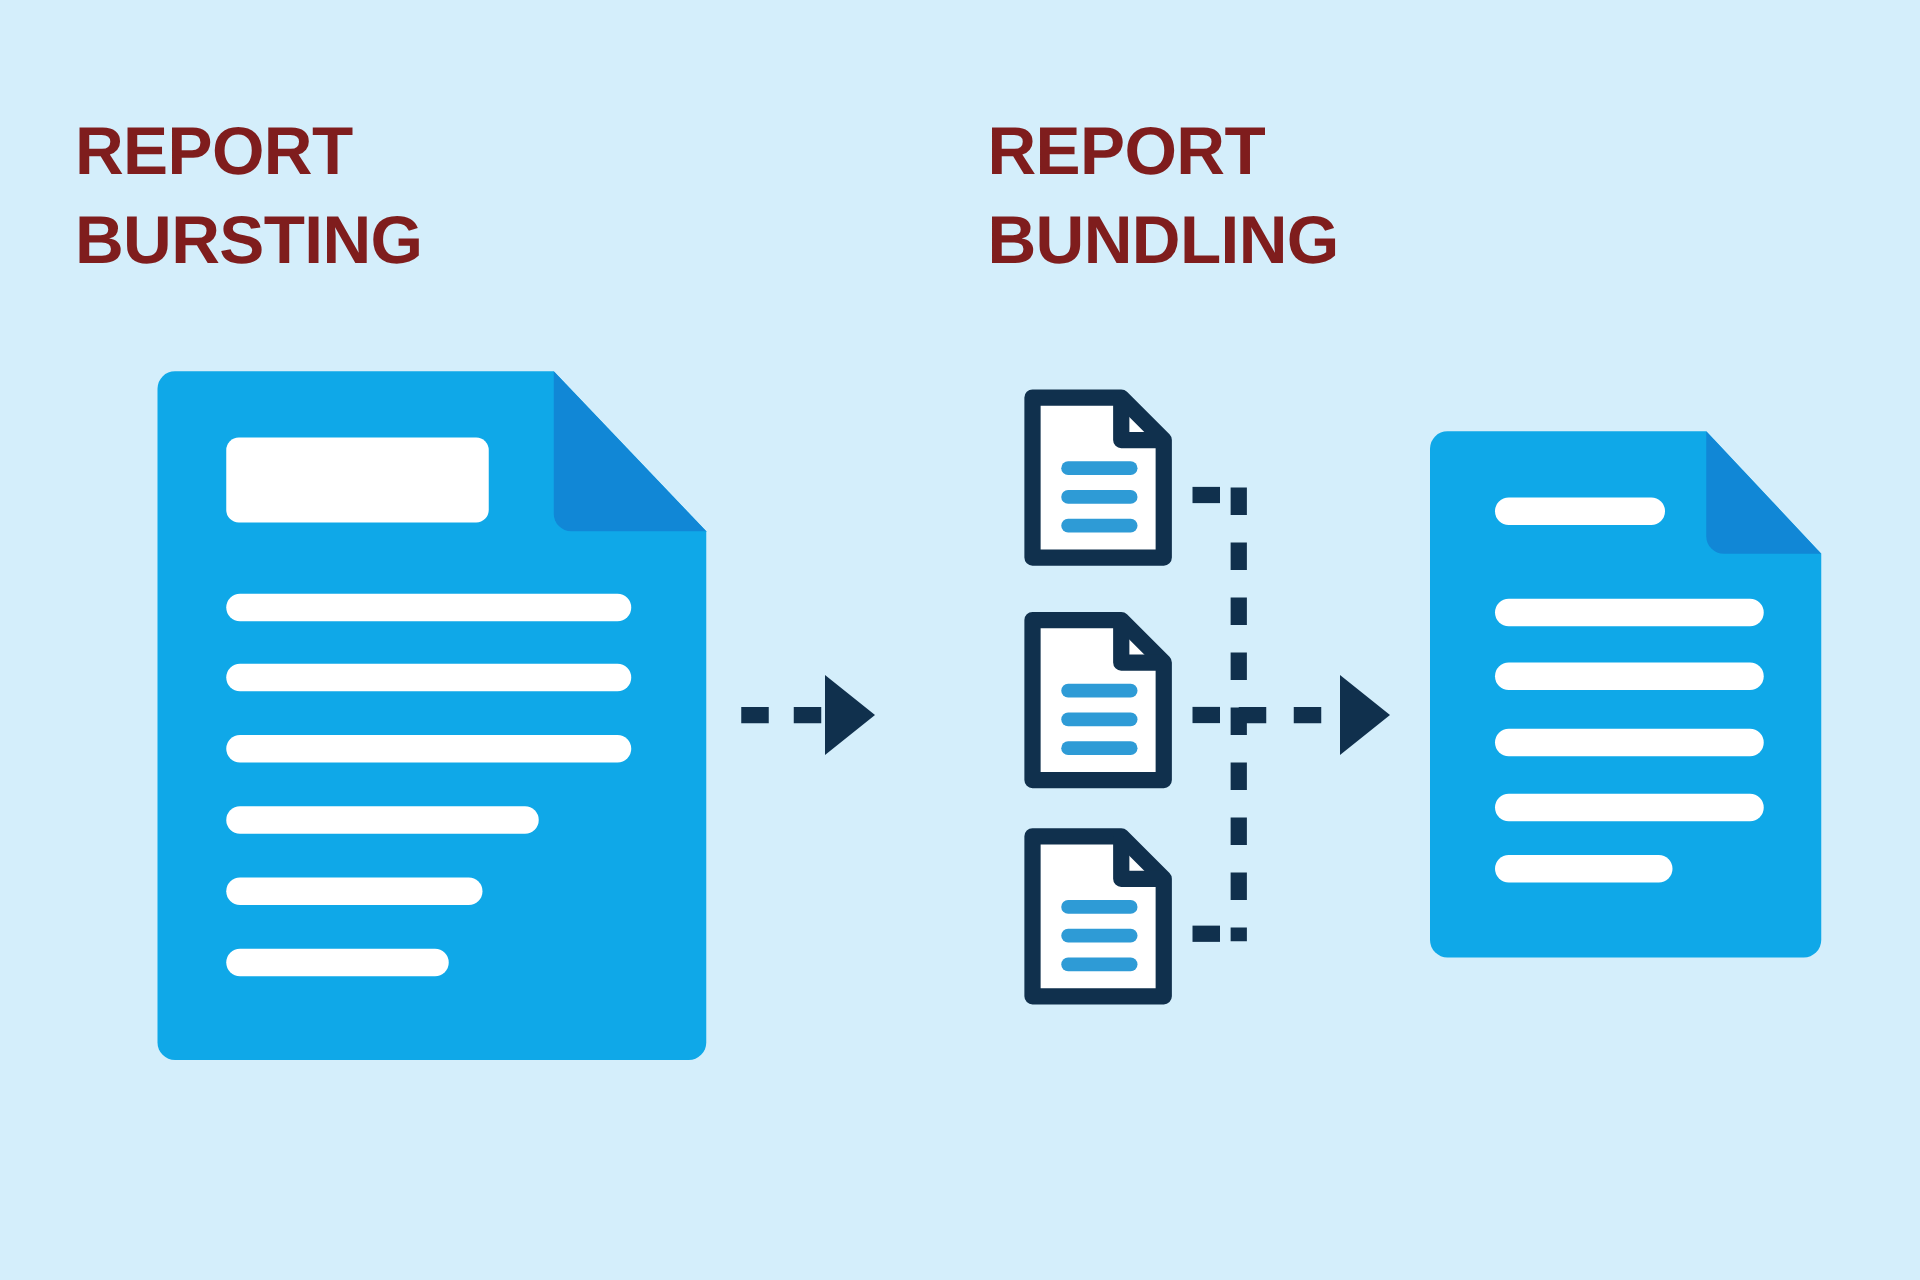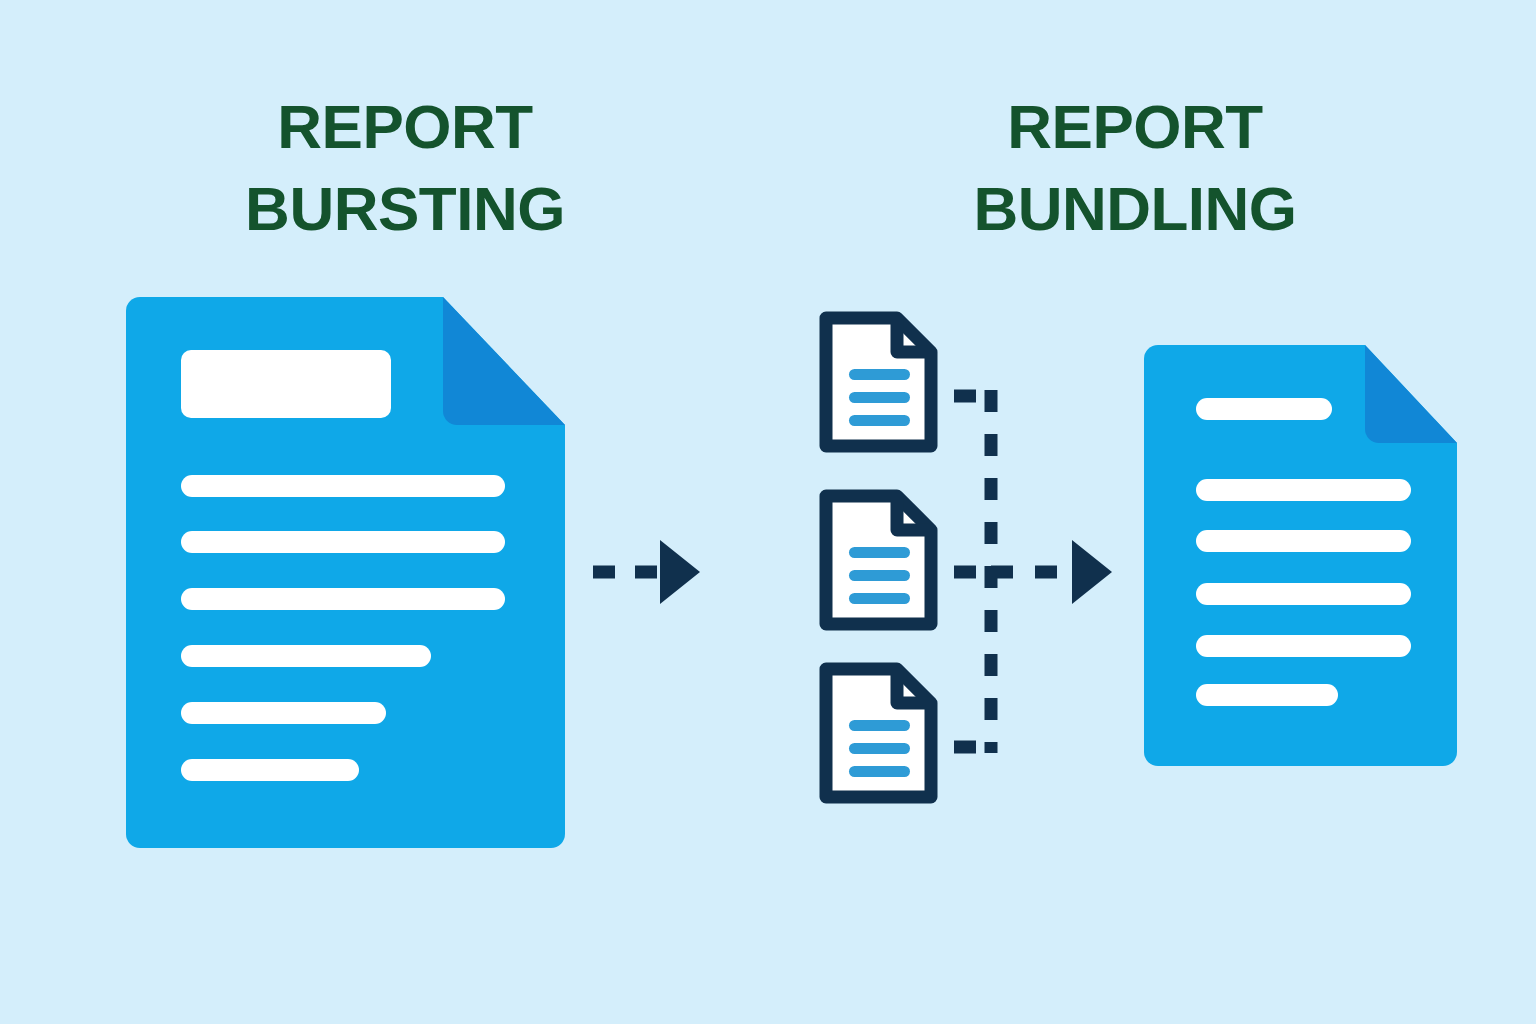--- a/index.html
+++ b/index.html
@@ -14,25 +14,24 @@
     overflow: hidden;
   }
   #canvas {
     position: relative;
     width: 1536px;
     height: 1024px;
     background: #d4eefb;
   }
   .title {
     position: absolute;
-    text-align: center;
-    color: #14532d;
+    color: #7f1d1d;
     font-family: "Liberation Sans", sans-serif;
     font-weight: bold;
-    font-size: 62px;
+    font-size: 54px;
     line-height: 1.32;
     letter-spacing: -0.5px;
     white-space: pre-line;
     user-select: none;
   }
   #title-left {
     left: 60px;
     top: 86px;
     width: 690px;
   }

